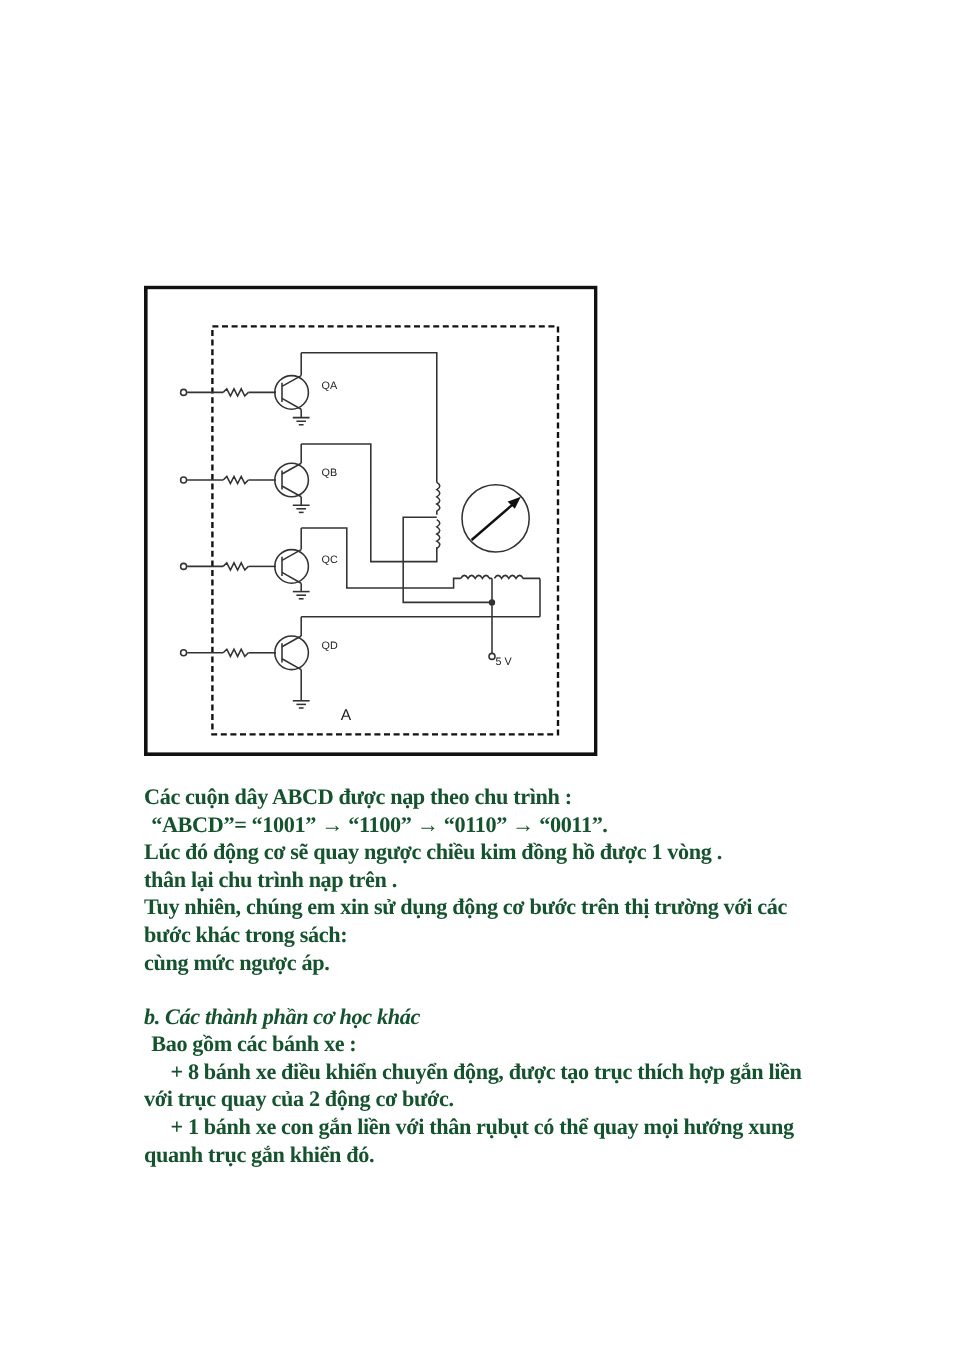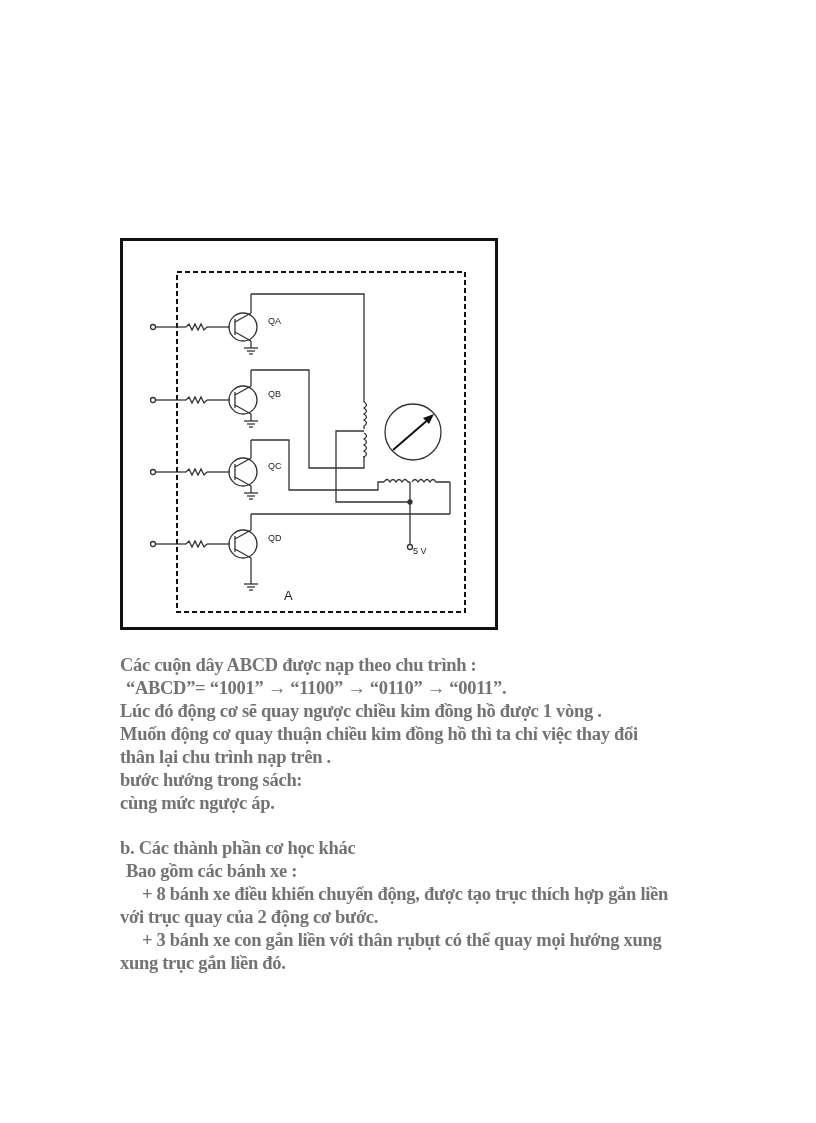--- a/index.html
+++ b/index.html
@@ -3,27 +3,27 @@
 <meta charset="utf-8">
 <style>
   html, body { margin: 0; padding: 0; background: #ffffff; }
   body { width: 816px; height: 1123px; position: relative; overflow: hidden; }
   .page { position: absolute; left: 0; top: 0; width: 816px; height: 1123px; background: #fff; }
   .figure { position: absolute; left: 120px; top: 238px; width: 378px; height: 392px; }
   .figure svg { display: block; }
   .text-block {
     position: absolute; left: 120px; top: 654px; width: 600px;
     font-family: "Liberation Serif", serif; font-weight: bold; font-size: 18.5px;
-    line-height: 23px; color: #737373; letter-spacing: -0.3px;
+    line-height: 23px; color: #14532d; letter-spacing: -0.3px;
   }
   .line { white-space: nowrap; display: block; height: 23px; }
   .indent1 { padding-left: 6px; font-family: Liberation Serif, serif; }
   .indent2 { padding-left: 22px; }
   .gap { height: 22px; display: block; }
-  .sec-title { font-weight: bold; }
+  .sec-title { font-weight: bold; font-style: italic; }
   .svg-label { font-family: "Liberation Sans", sans-serif; font-size: 9px; fill: #222; }
   .svg-label-lg { font-family: "Liberation Sans", sans-serif; font-size: 13px; fill: #222; }
 </style>
 </head>
 <body>
 
 <div class="page">
 
   <div class="figure">
     <svg width="378" height="392" viewBox="0 0 378 392" xmlns="http://www.w3.org/2000/svg">
@@ -123,26 +123,26 @@
       <text class="svg-label" x="148" y="303">QD</text>
       <text class="svg-label" x="293" y="316">5 V</text>
       <text class="svg-label-lg" x="164" y="362">A</text>
     </svg>
   </div>
 
   <div class="text-block">
     <span class="line">Các cuộn dây ABCD được nạp theo chu trình :</span>
     <span class="line indent1">“ABCD”= “1001” → “1100” → “0110” → “0011”.</span>
     <span class="line">Lúc đó động cơ sẽ quay ngược chiều kim đồng hồ được 1 vòng .</span>
-    <span class="line">Muốn động cơ quay thuận chiều kim đồng hồ thì ta chỉ việc thay đổi</span>
     <span class="line">thân lại chu trình nạp trên .</span>
-    <span class="line">bước hướng trong sách:</span>
+    <span class="line">Tuy nhiên, chúng em xin sử dụng động cơ bước trên thị trường với các</span>
+    <span class="line">bước khác trong sách:</span>
     <span class="line">cùng mức ngược áp.</span>
     <span class="gap"></span>
     <span class="line sec-title">b. Các thành phần cơ học khác</span>
     <span class="line indent1">Bao gồm các bánh xe :</span>
     <span class="line indent2">+ 8 bánh xe điều khiển chuyển động, được tạo trục thích hợp gắn liền</span>
     <span class="line">với trục quay của 2 động cơ bước.</span>
-    <span class="line indent2">+ 3 bánh xe con gắn liền với thân rụbụt có thể quay mọi hướng xung</span>
-    <span class="line">xung trục gắn liền đó.</span>
+    <span class="line indent2">+ 1 bánh xe con gắn liền với thân rụbụt có thể quay mọi hướng xung</span>
+    <span class="line">quanh trục gắn khiển đó.</span>
   </div>
 
 </div>
 
 </body></html>

